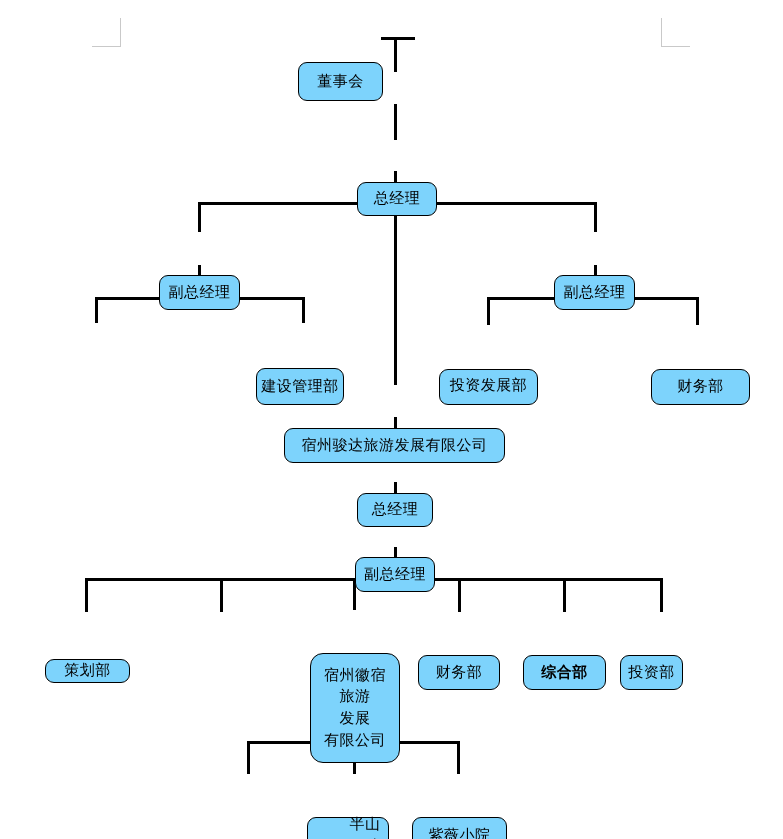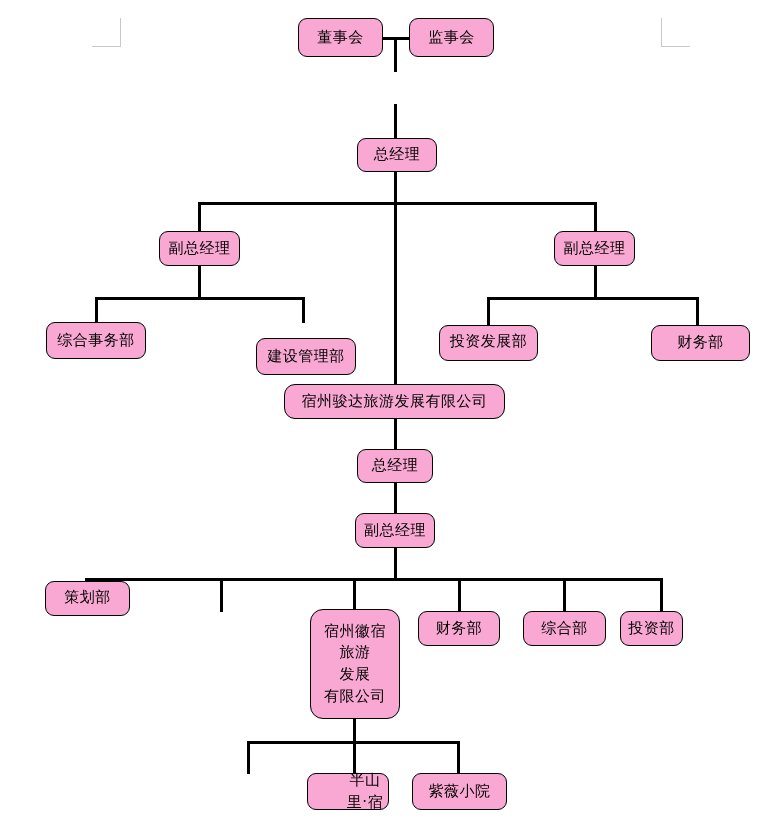--- a/index.html
+++ b/index.html
@@ -41,31 +41,32 @@
   }
   .line.h { height: 3px; }
   .line.v { width: 3px; }
 
   
   .node {
     position: absolute;
     box-sizing: border-box;
     border: 1.6px solid #000000;
     border-radius: 9px;
-    background: #f9a8d4;
+    background: #7dd3fc;
     display: flex;
     align-items: center;
     justify-content: center;
     text-align: center;
     color: #000000;
     font-size: 15px;
     line-height: 1.45;
     letter-spacing: 0.5px;
     white-space: pre-line;
     z-index: 2;
+    margin-top: 44px;
   }
   .node.multiline {
     border-radius: 13px;
     letter-spacing: 0.5px;
   }
 </style>
 </head>
 <body>
 
 <div id="canvas">
@@ -108,54 +109,52 @@
   <div class="line v" style="left:660px; top:578px; height:34px;"></div>
 
   <div class="line v" style="left:353px; top:711px; height:32px;"></div>
   <div class="line h" style="left:247px; top:741px; width:213px;"></div>
   <div class="line v" style="left:247px; top:741px; height:33px;"></div>
   <div class="line v" style="left:353px; top:741px; height:33px;"></div>
   <div class="line v" style="left:457px; top:741px; height:33px;"></div>
 
   <div class="node" style="left:298px; top:18px;  width:85px;  height:39px;">董事会</div>
 
-  <div class="node" style="left:409px; top:18px;  width:85px;  height:39px;">监事会</div>
 
 
   <div class="node" style="left:357px; top:138px; width:80px;  height:34px;">总经理</div>
 
   <div class="node" style="left:159px; top:231px; width:81px;  height:35px;">副总经理</div>
 
   <div class="node" style="left:554px; top:231px; width:81px;  height:35px;">副总经理</div>
 
-  <div class="node" style="left:46px;  top:322px; width:100px; height:37px;">综合事务部</div>
 
-  <div class="node" style="left:256px; top:338px; width:100px; height:37px;">建设管理部</div>
+  <div class="node" style="left:256px; top:324px; width:88px; height:37px;">建设管理部</div>
 
   <div class="node" style="left:439px; top:325px; width:99px;  height:36px;font-family:Liberation Mono, monospace;">投资发展部</div>
 
   <div class="node" style="left:651px; top:325px; width:99px;  height:36px;">财务部</div>
 
-  <div class="node" style="left:284px; top:384px; width:221px; height:35px;border-radius:11px;">宿州骏达旅游发展有限公司</div>
+  <div class="node" style="left:284px; top:384px; width:221px; height:35px;">宿州骏达旅游发展有限公司</div>
 
   <div class="node" style="left:357px; top:449px; width:76px;  height:34px;">总经理</div>
 
   <div class="node" style="left:355px; top:513px; width:80px;  height:35px;">副总经理</div>
 
-  <div class="node" style="left:45px;  top:581px; width:85px;  height:35px;font-family:Liberation Mono, monospace;">策划部</div>
+  <div class="node" style="left:45px;  top:615px; width:85px;  height:24px;">策划部</div>
 
 
   <div class="node multiline" style="left:310px; top:609px; width:90px; height:110px;">宿州徽宿
 旅游
 发展
 有限公司</div>
 
   <div class="node" style="left:418px; top:611px; width:82px;  height:35px;">财务部</div>
 
-  <div class="node" style="left:523px; top:611px; width:83px;  height:35px;">综合部</div>
+  <div class="node" style="left:523px; top:611px; width:83px;  height:35px;font-weight:bold;">综合部</div>
 
   <div class="node" style="left:620px; top:611px; width:63px;  height:35px;">投资部</div>
 
 
   <div class="node" style="left:307px; top:773px; width:82px;  height:37px;padding-left:34px;">半山里·宿</div>
 
   <div class="node" style="left:412px; top:773px; width:95px;  height:37px;">紫薇小院</div>
 
 </div>
 

